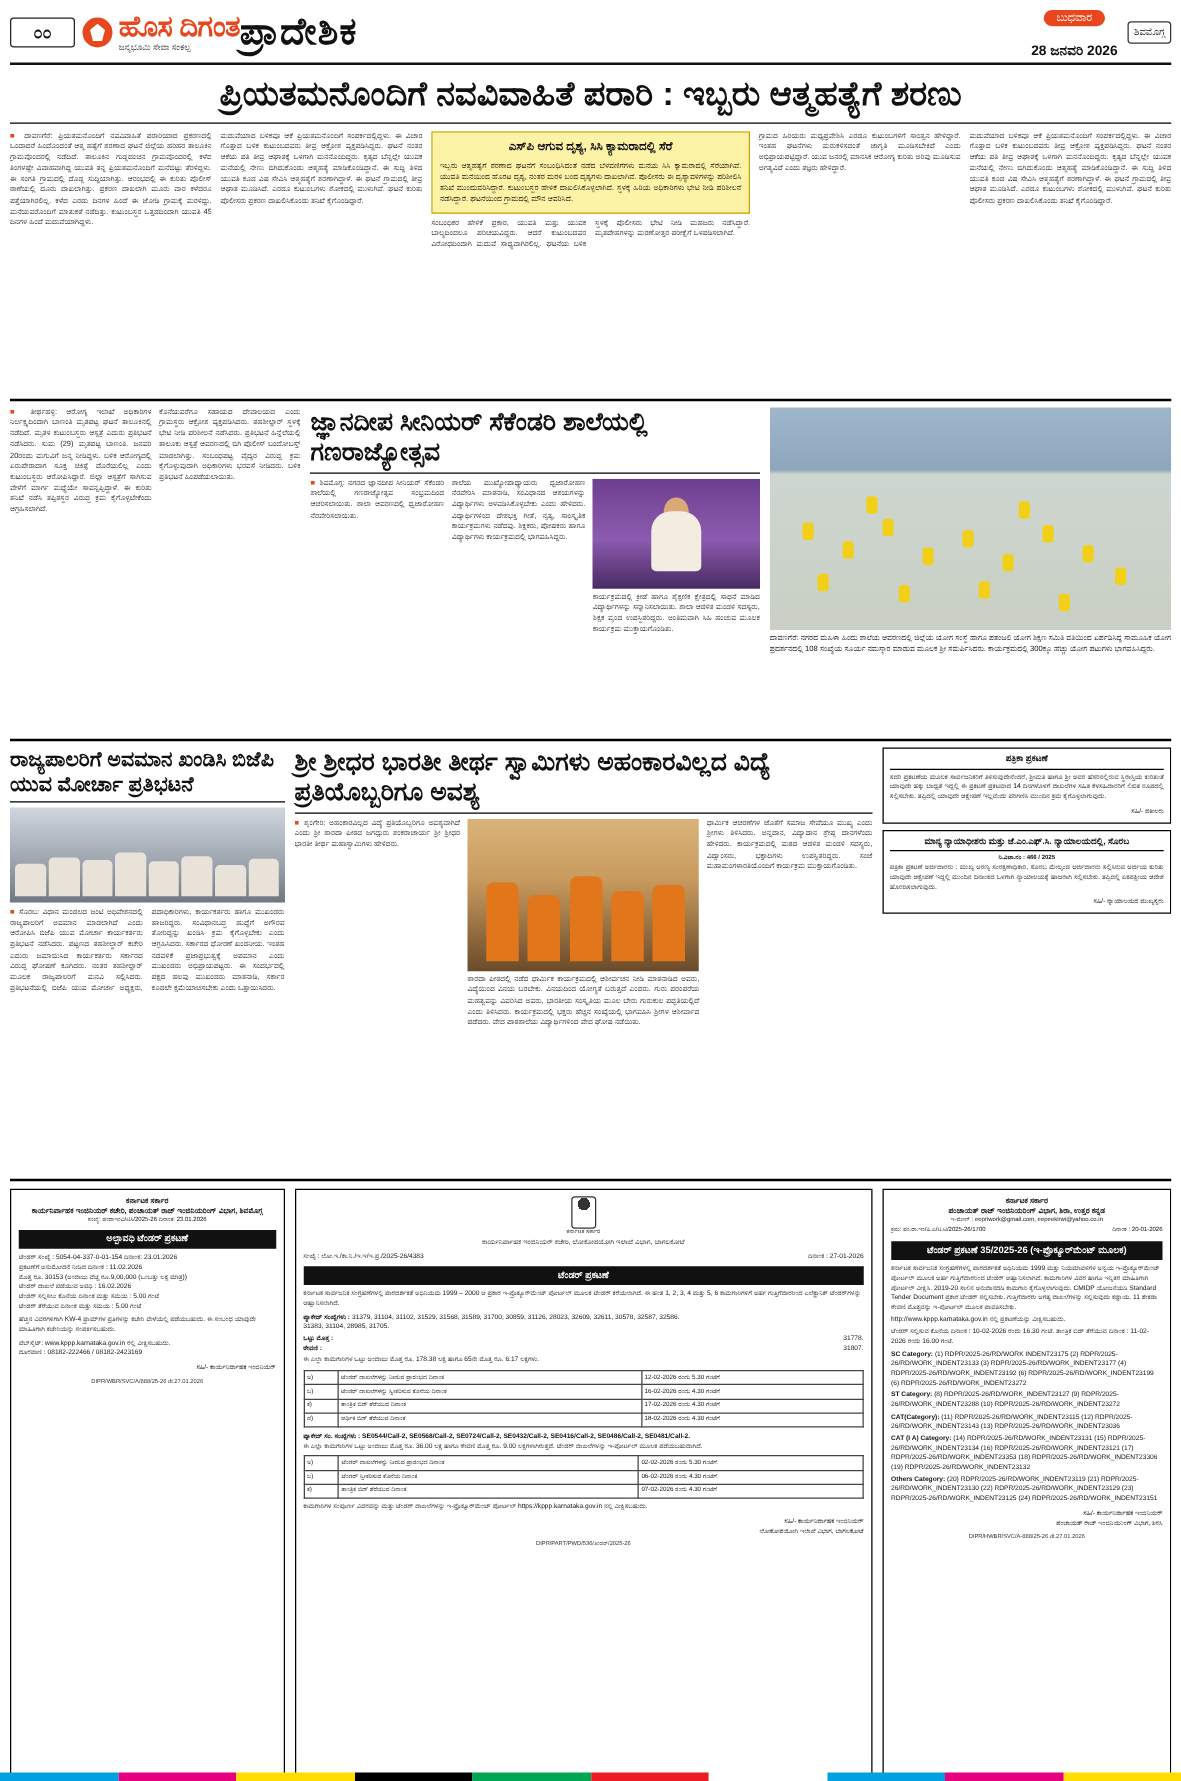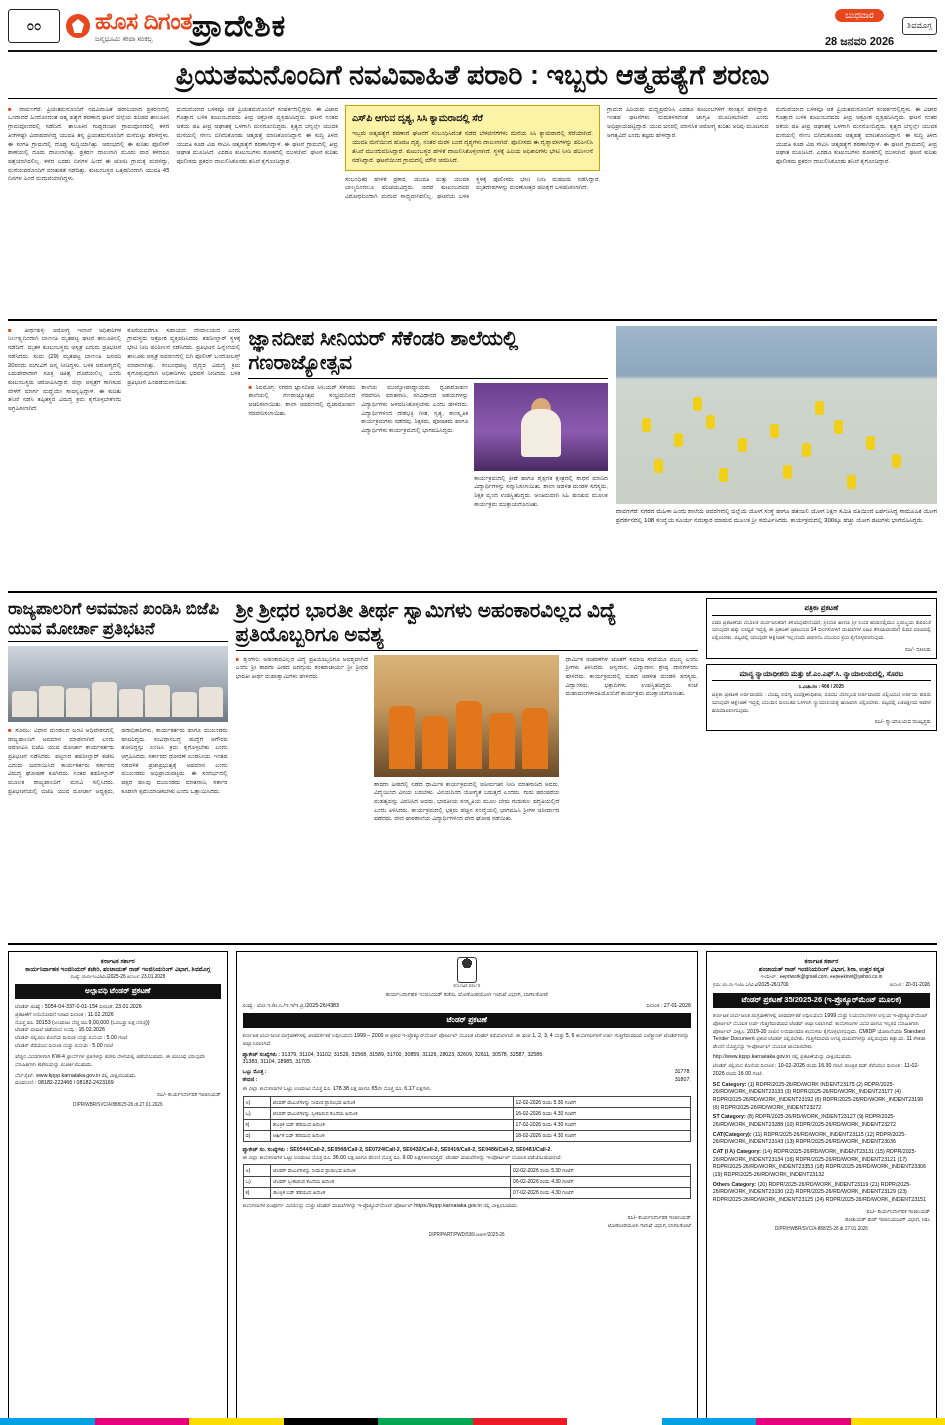--- a/index.html
+++ b/index.html
@@ -21,21 +21,21 @@
 
   
   .masthead {
     display: flex;
     align-items: center;
     border-bottom: 2px solid #111;
     padding-bottom: 4px;
     height: 46px;
   }
   .page-num-box {
-    width: 52px; height: 34px;
+    width: 52px; height: 24px;
     border: 1px solid #222;
     border-radius: 3px;
     display:flex; align-items:center; justify-content:center;
     font-size: 13px; font-weight: bold;
     margin-right: 6px;
     background: #fff;
   }
   .logo-wrap { display:flex; align-items:center; gap:5px; }
   .logo-mark {
     width: 24px; height: 24px; border-radius: 50%;
@@ -102,21 +102,21 @@
   .midcol { display:flex; flex-direction:column; gap:4px;}
   .yellow-box {
     background:#fdf3a6;
     border:1px solid #c9a200;
     padding: 5px 6px;
     font-size:6.1px;
     line-height:1.5;
     text-align: justify;
   }
   .yellow-head {
-    font-weight:bold; font-size:9.5px;
+    text-align:center; font-weight:bold; font-size:9.5px;
     margin-bottom:3px; color:#111;
   }
   .two-col { column-count:2; }
 
   
   .band2 {
     display:grid;
     grid-template-columns: 1.52fr 2.35fr 2.1fr;
     gap:8px;
     padding-top:5px;

